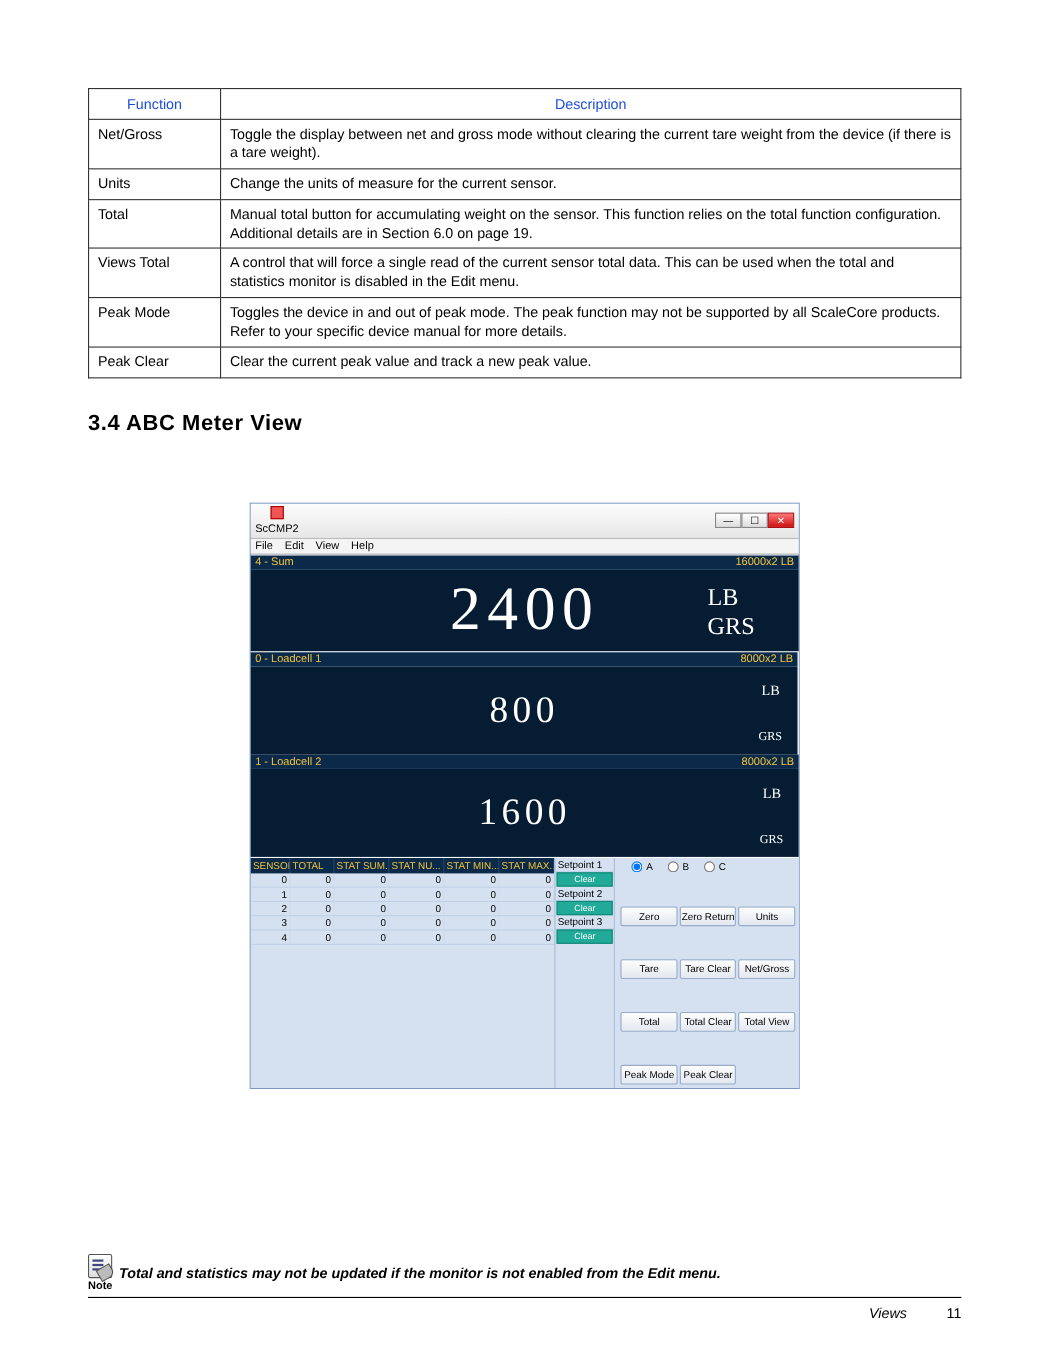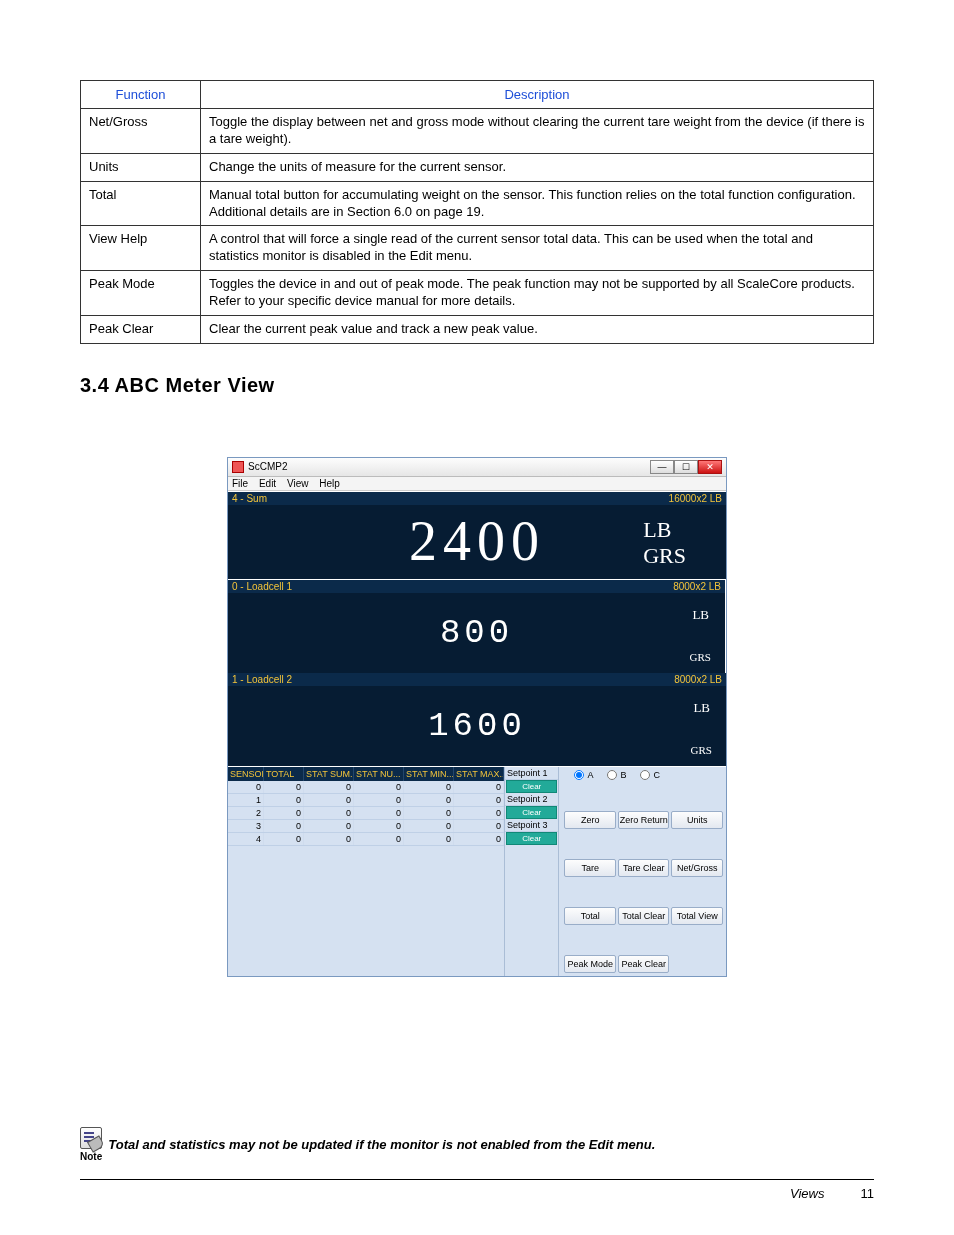--- a/index.html
+++ b/index.html
@@ -56,21 +56,21 @@
     font-family: "Segoe UI", Tahoma, sans-serif;
   }
   .titlebar {
     background: linear-gradient(#fdfdfd,#e6e6e6);
     border-bottom: 1px solid #bbb;
     display: flex;
     justify-content: space-between;
     align-items: center;
     padding: 2px 4px;
   }
-  .titlebar-left { display:flex; align-items:center; gap:4px; }
+  .titlebar-left { display:flex; align-items:center; gap:4px;flex-direction:column; }
   .titlebar-left .appicon {
     width:12px; height:12px; border:1px solid #a00; background:#e55; display:inline-block;
   }
   .winbtns { display:flex; gap:0; }
   .winbtn {
     width:24px; height:14px; border:1px solid #888;
     font-size:9px; display:flex; align-items:center; justify-content:center;
     background: linear-gradient(#fff,#ddd);
   }
   .winbtn.close { background: linear-gradient(#f77,#c11); color:#fff; border-color:#a11;}
@@ -119,21 +119,21 @@
     display:flex; justify-content:space-between;
     background:#0b2a4a; color:#f3c43a;
     padding:1px 4px; font-size:10px;
   }
   .sub-display {
     background:#061c33; color:#fff;
     position:relative; height:80px;
     display:flex; align-items:center; justify-content:center;
   }
   .sub-display .val {
-    font-family: Liberation Mono, monospace;
+    font-family: Liberation Serif, serif;
     font-size:34px; letter-spacing:4px;
   }
   .sub-display .u-top {
     position:absolute; right:16px; top:14px;
     font-family: Georgia, serif; font-size:13px;
   }
   .sub-display .u-bot {
     position:absolute; right:14px; bottom:10px;
     font-family: Georgia, serif; font-size:11px;
   }
@@ -234,21 +234,21 @@
       </tr>
     <tr>
         <td>Units</td>
         <td>Change the units of measure for the current sensor.</td>
       </tr>
     <tr>
         <td>Total</td>
         <td>Manual total button for accumulating weight on the sensor. This function relies on the total function configuration.  Additional details are in Section 6.0 on page 19.</td>
       </tr>
     <tr>
-        <td>View Help</td>
+        <td>Views Total</td>
         <td>A control that will force a single read of the current sensor total data.  This can be used when the total and statistics monitor is disabled in the Edit menu.</td>
       </tr>
     <tr>
         <td>Peak Mode</td>
         <td>Toggles the device in and out of peak mode. The peak function may not be supported by all ScaleCore products.  Refer to your specific device manual for more details.</td>
       </tr>
     <tr>
         <td>Peak Clear</td>
         <td>Clear the current peak value and track a new peak value.</td>
       </tr>

